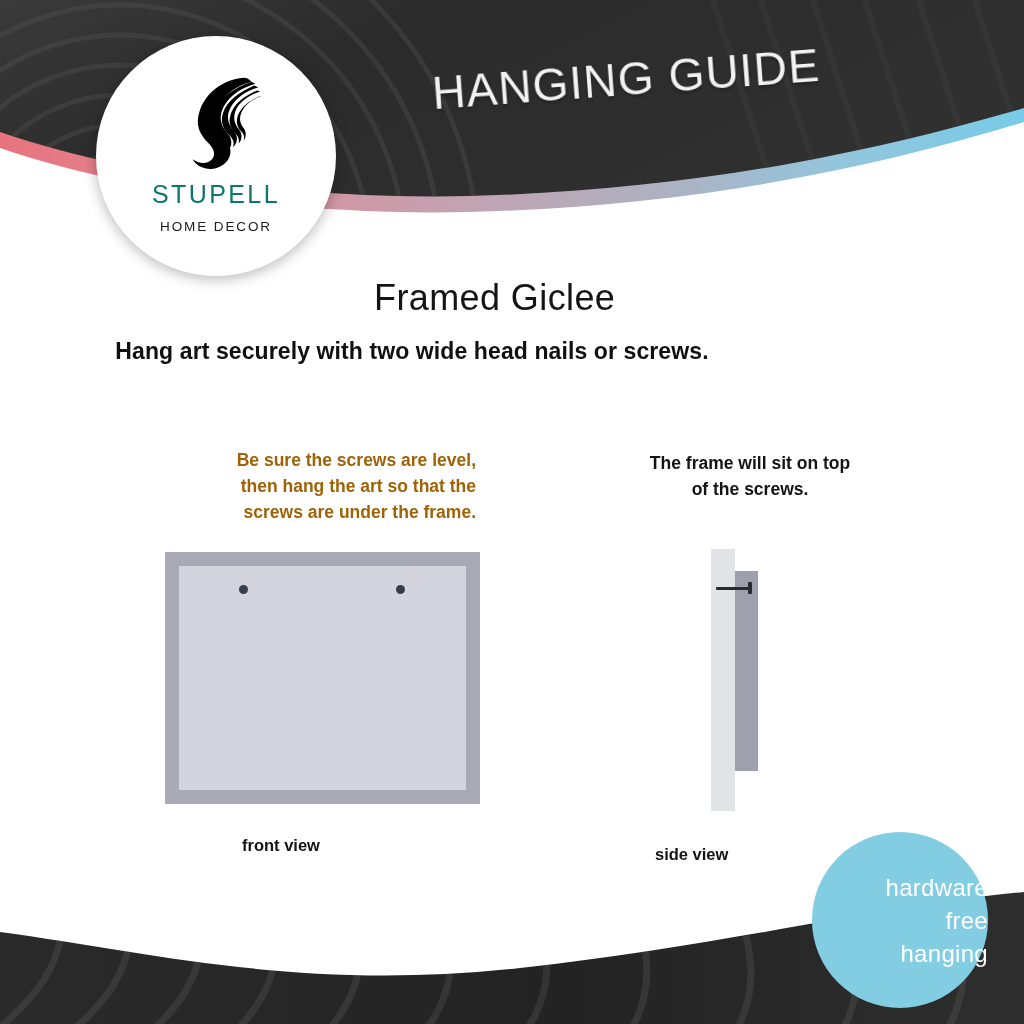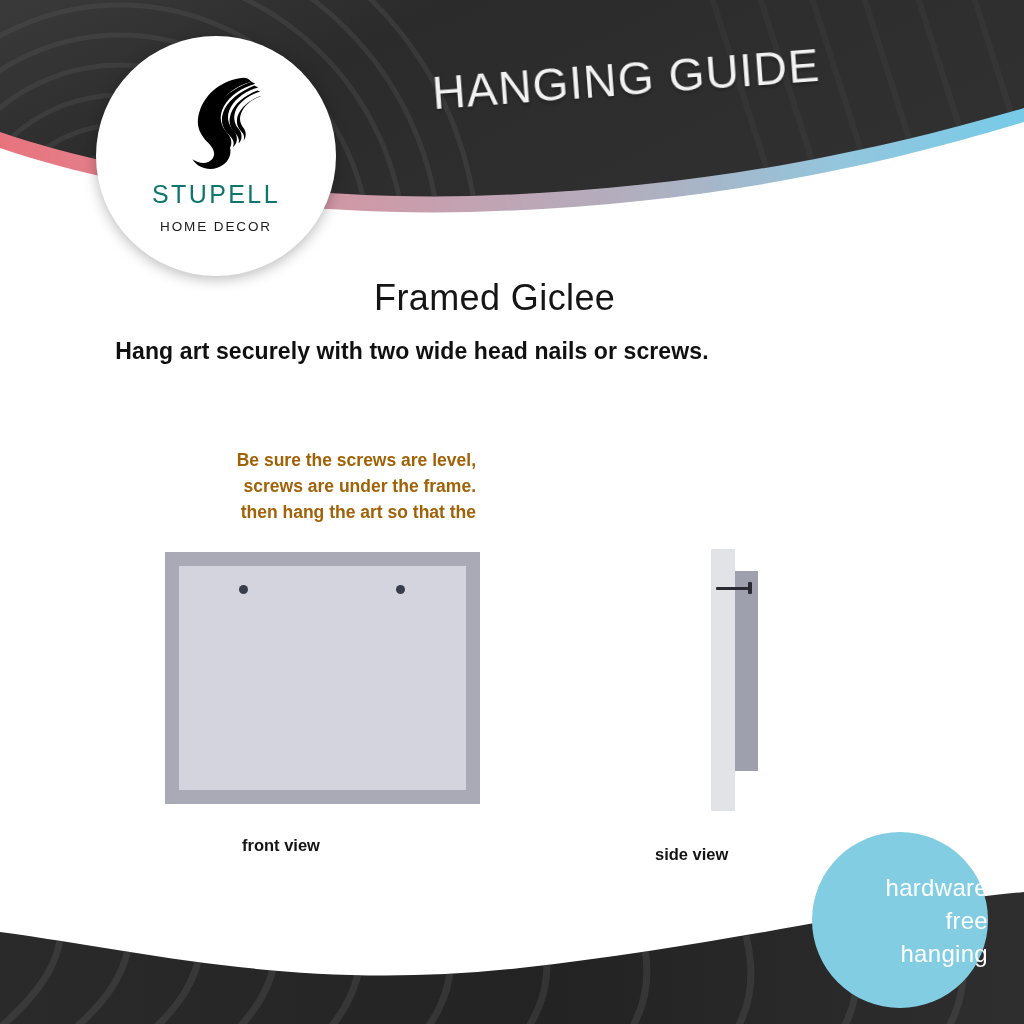--- a/index.html
+++ b/index.html
@@ -333,24 +333,28 @@
     <div class="logo-word">STUPELL</div>
     <div class="logo-sub">HOME DECOR</div>
   </div>
 
   <div class="header-title">HANGING GUIDE</div>
   <div class="product-title">Framed Giclee</div>
   <div class="lead-line">Hang art securely with two wide head nails or screws.</div>
 
   <div class="caption-left">
     <div>Be sure the screws are level,</div>
+    <div>then hang the art so that the</div>
     <div>screws are under the frame.</div>
-    <div>then hang the art so that the</div>
-  </div>
-
+  </div>
+
+  <div class="caption-right">
+    <div>The frame will sit on top</div>
+    <div>of the screws.</div>
+  </div>
 
   <div class="front-frame">
     <div class="front-mat"></div>
     <div class="screw-dot left"></div>
     <div class="screw-dot right"></div>
   </div>
   <div class="view-label label-front">front view</div>
 
   <div class="side-wall"></div>
   <div class="side-frame"></div>

